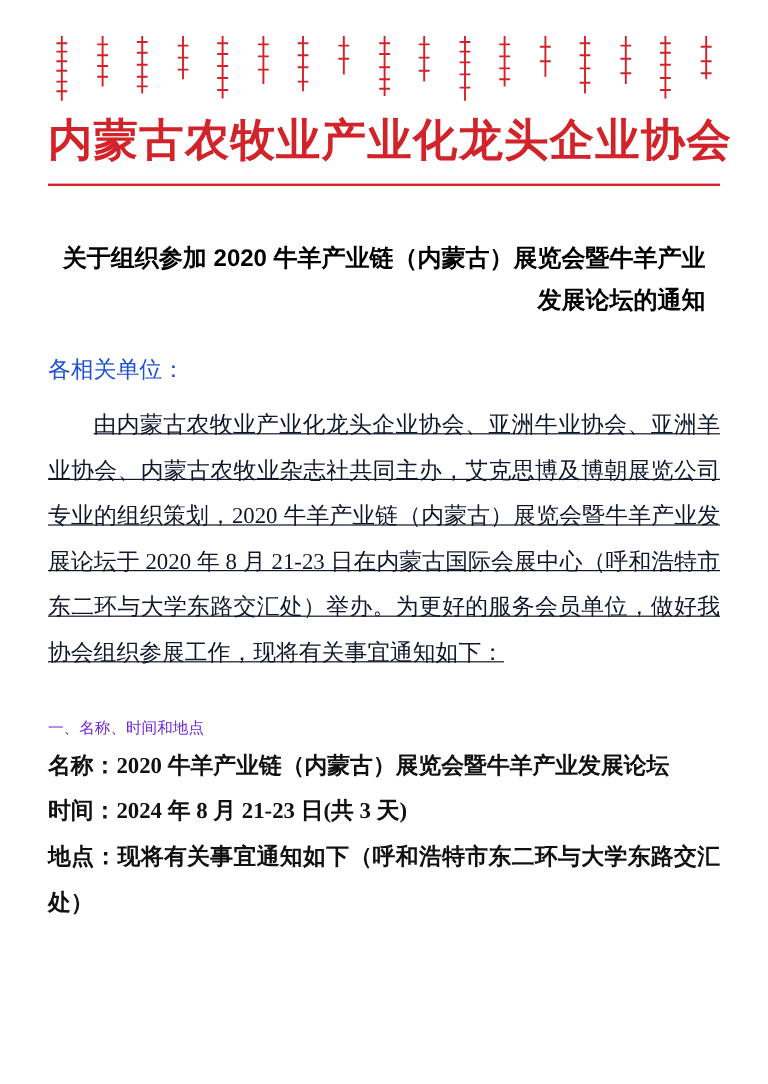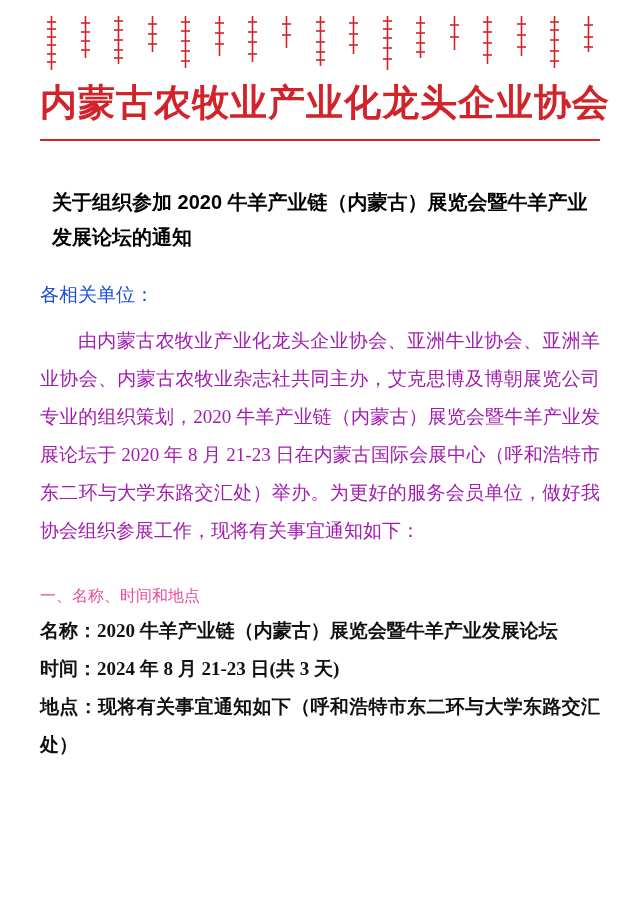--- a/index.html
+++ b/index.html
@@ -13,21 +13,21 @@
     font-family: "Liberation Serif", "DejaVu Serif", serif;
     color: #1a1a1a;
     overflow: hidden;
   }
   .page {
     position: relative;
     width: 640px;
     height: 903px;
     background: #ffffff;
     box-sizing: border-box;
-    padding: 0 40px;
+    padding: 14px 40px;
   }
 
   
   .letterhead {
     padding-top: 14px;
   }
   .mongolian-row {
     height: 62px;
     display: flex;
     align-items: flex-start;
@@ -54,48 +54,49 @@
   }
   .letterhead-rule {
     margin-top: 16px;
     border-top: 2.5px solid #d2232a;
     height: 0;
   }
 
   
   .doc-title {
     margin-top: 44px;
-    text-align: left;
+    text-align: right;
     font-family: "Liberation Sans", "DejaVu Sans", sans-serif;
     font-weight: bold;
     font-size: 20px;
     line-height: 1.75;
     color: #000;
     padding: 0 12px;
   }
   .salutation {
     margin-top: 24px;
     font-size: 19px;
     line-height: 1.7;
     color: #1d4ed8;
   }
   .para {
     margin-top: 10px;
     font-size: 19px;
     line-height: 2.0;
     text-align: justify;
     text-justify: inter-ideograph;
     text-indent: 2em;
-    color: #a21caf;
+    color: #0f172a;
+    text-decoration: underline;
   }
   .section-head {
     margin-top: 30px;
-    font-size: 16px;
+    font-size: 13px;
     line-height: 2.0;
-    color: #ec4899;
+    color: #6d28d9;
   }
   .item-line {
     font-size: 19px;
     line-height: 2.0;
     color: #111;
     font-weight: bold;
   }
   .item-line.wrap {
     text-align: justify;
     text-justify: inter-ideograph;

